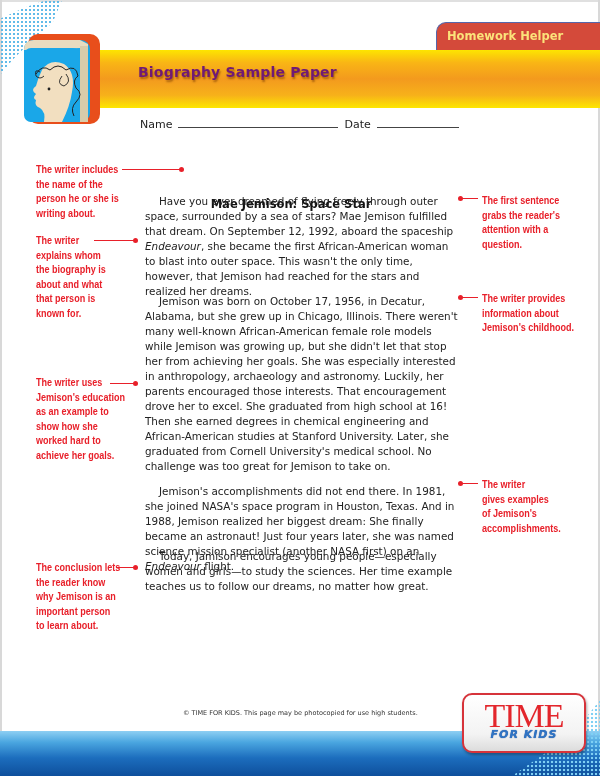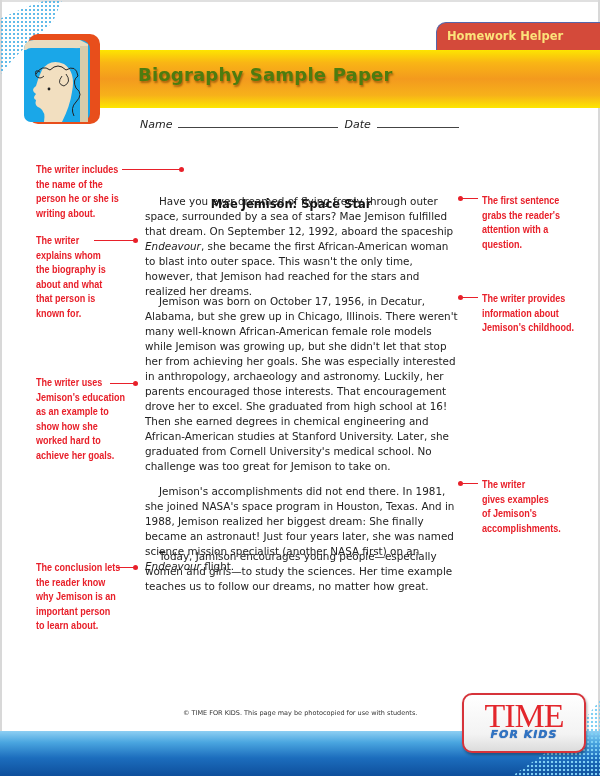--- a/index.html
+++ b/index.html
@@ -30,33 +30,33 @@
     position: absolute; left: 436px; top: 22px; width: 164px; height: 28px;
     background: #d44a3a; border-top-left-radius: 10px;
     border-top: 1px solid #5566aa; border-left: 1px solid #5566aa;
   }
   .tab-label {
     position: absolute; left: 10px; top: 6px;
     color: #fbe37a; font-weight: bold; font-size: 11.5px;
   }
   .title {
     position: absolute; left: 138px; top: 64px;
-    color: #4d7c0f; font-weight: bold; font-size: 18px;
+    color: #701a75; font-weight: bold; font-size: 14px;
     text-shadow: 1px 2px 2px rgba(120,60,0,0.6);
     letter-spacing: 0.2px;
   }
 
   
   .logo {
     position: absolute; left: 22px; top: 34px; width: 78px; height: 90px;
   }
 
   .name-line {
     position: absolute; left: 140px; top: 118px;
-    font-size: 11px; color: #222; font-style: italic;
+    font-size: 11px; color: #222;
   }
   .name-line .blank { display: inline-block; border-bottom: 1px solid #444; vertical-align: baseline; height: 9px; margin: 0 6px; }
 
   
   .article-title {
     position: absolute; left: 141px; top: 162px; width: 300px; text-align: center;
     font-weight: bold; font-size: 11.5px; color: #111; margin-top: 35px;
   }
   .para {
     position: absolute; left: 141px; width: 313px;
@@ -191,19 +191,19 @@
 information about
 Jemison's childhood.</div>
 <div class="connector left-dot" style="left:460px; top:297px; width:18px"></div>
 
 <div class="note note-right" style="top:477px">The writer
 gives examples
 of Jemison's
 accomplishments.</div>
 <div class="connector left-dot" style="left:460px; top:483px; width:18px"></div>
 
-<div class="copyright">© TIME FOR KIDS. This page may be photocopied for use with students.</div>
+<div class="copyright">© TIME FOR KIDS. This page may be photocopied for use high students.</div>
 <div class="footer-band"></div>
 <div class="dots-br"></div>
 <div class="tfk-logo">
   <div class="tfk-time">TIME</div>
   <div class="tfk-kids">FOR KIDS</div>
 </div>
 
 </body></html>

